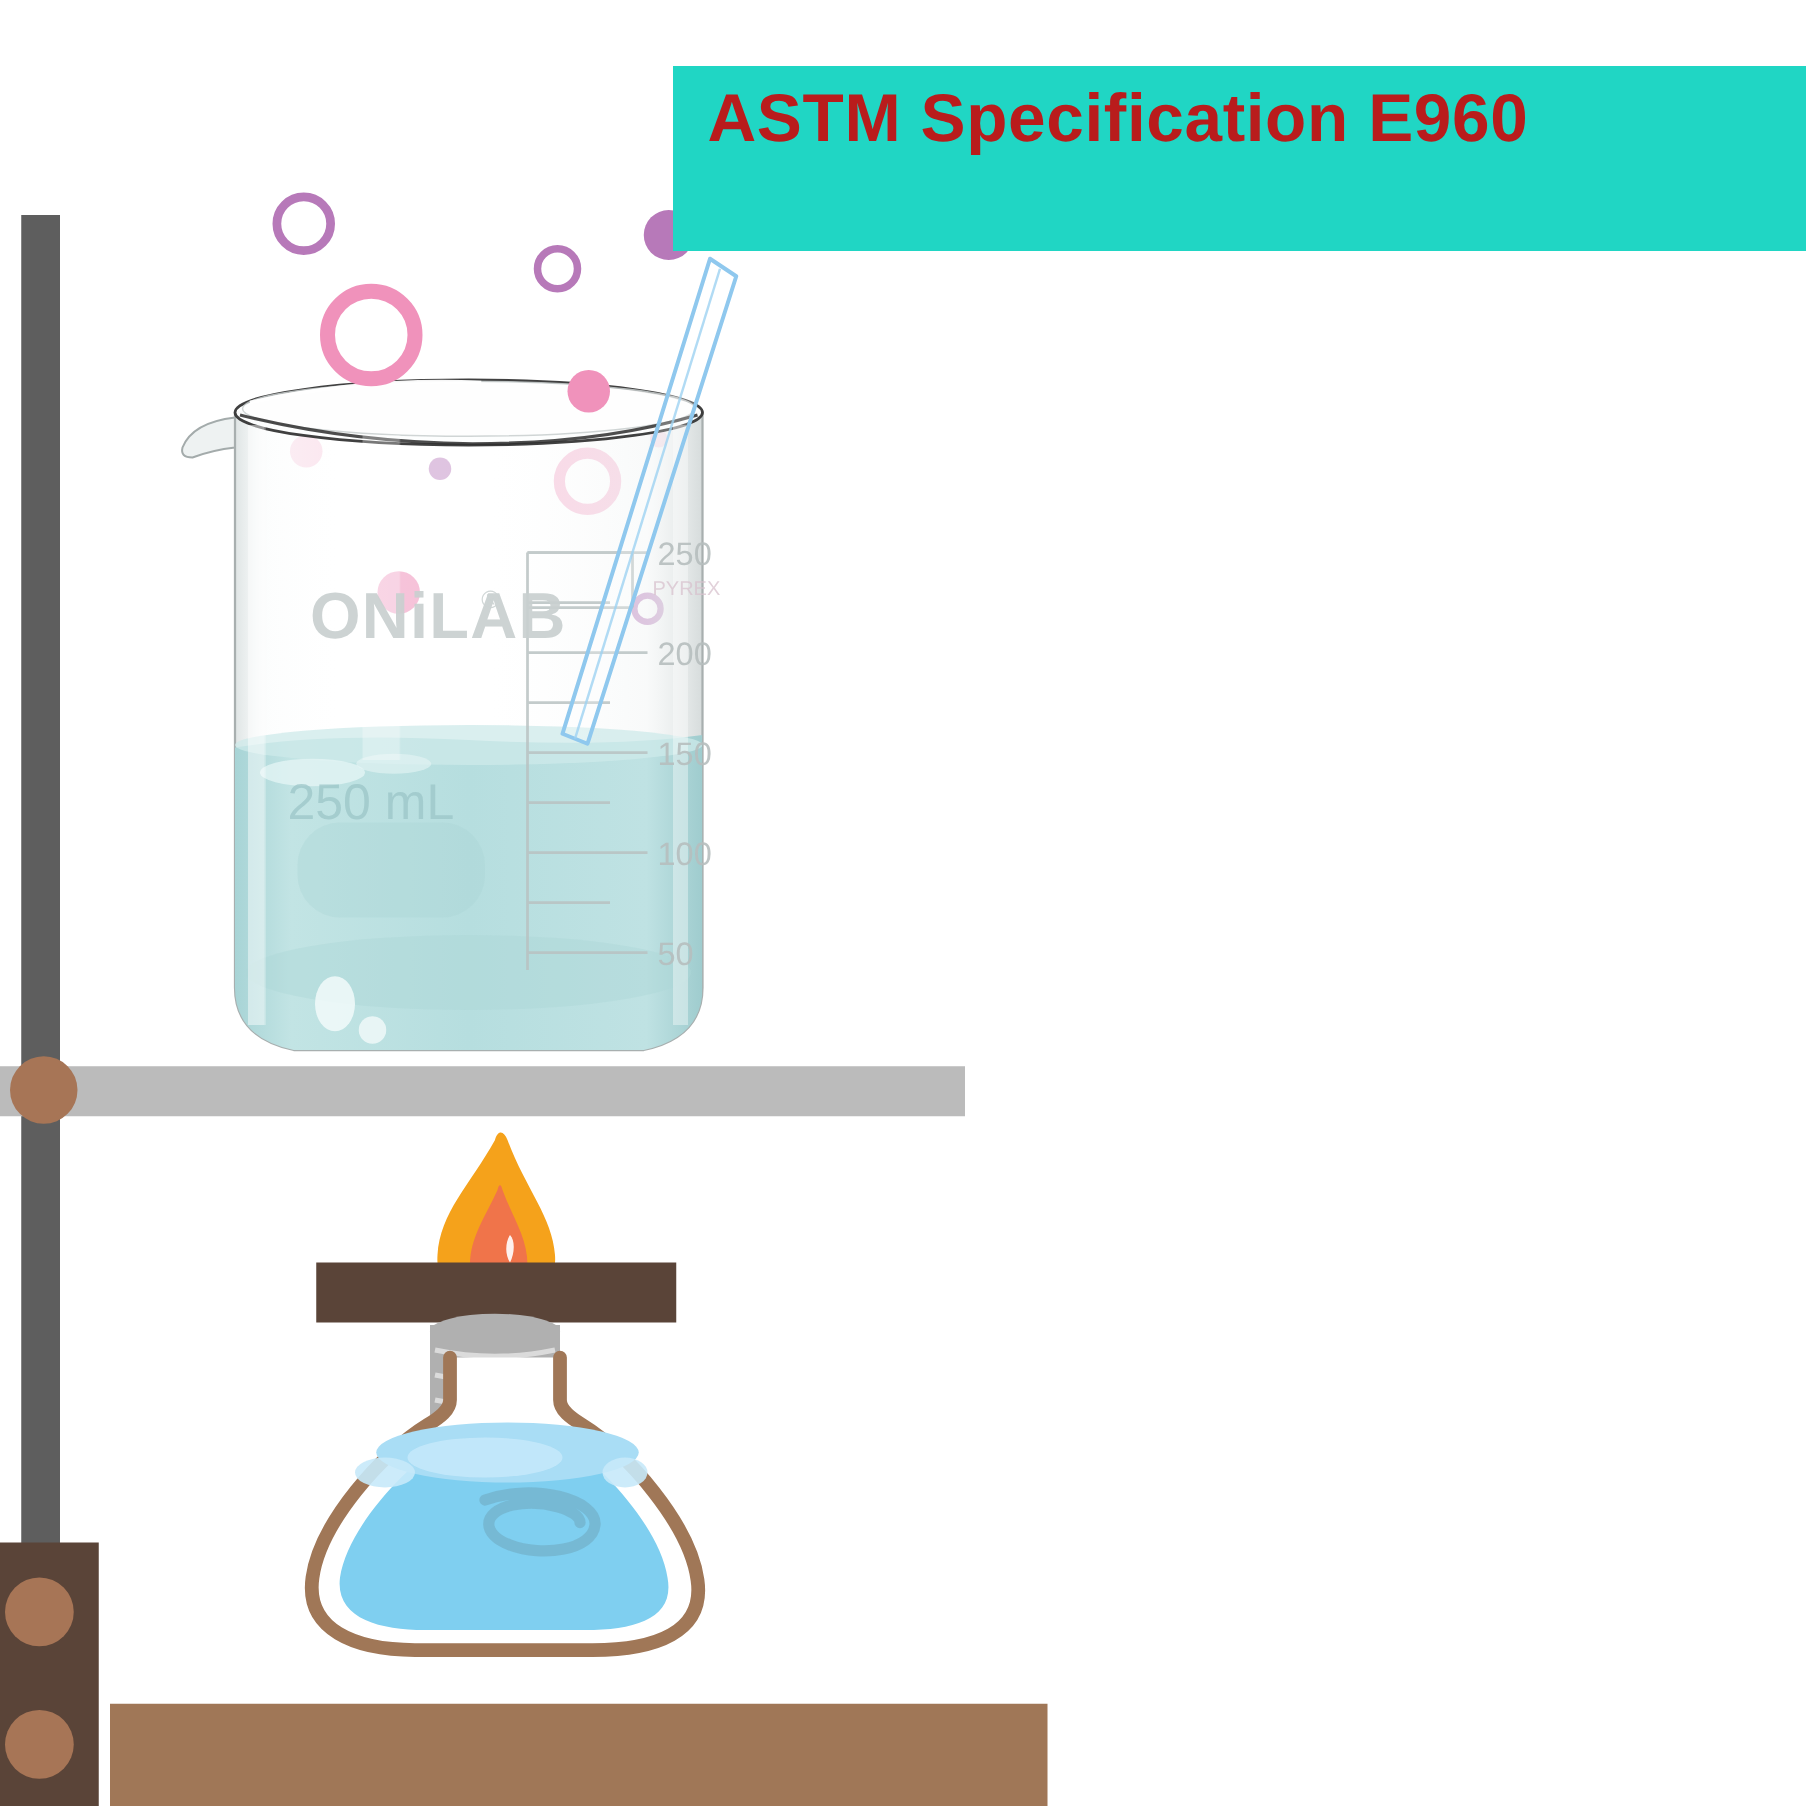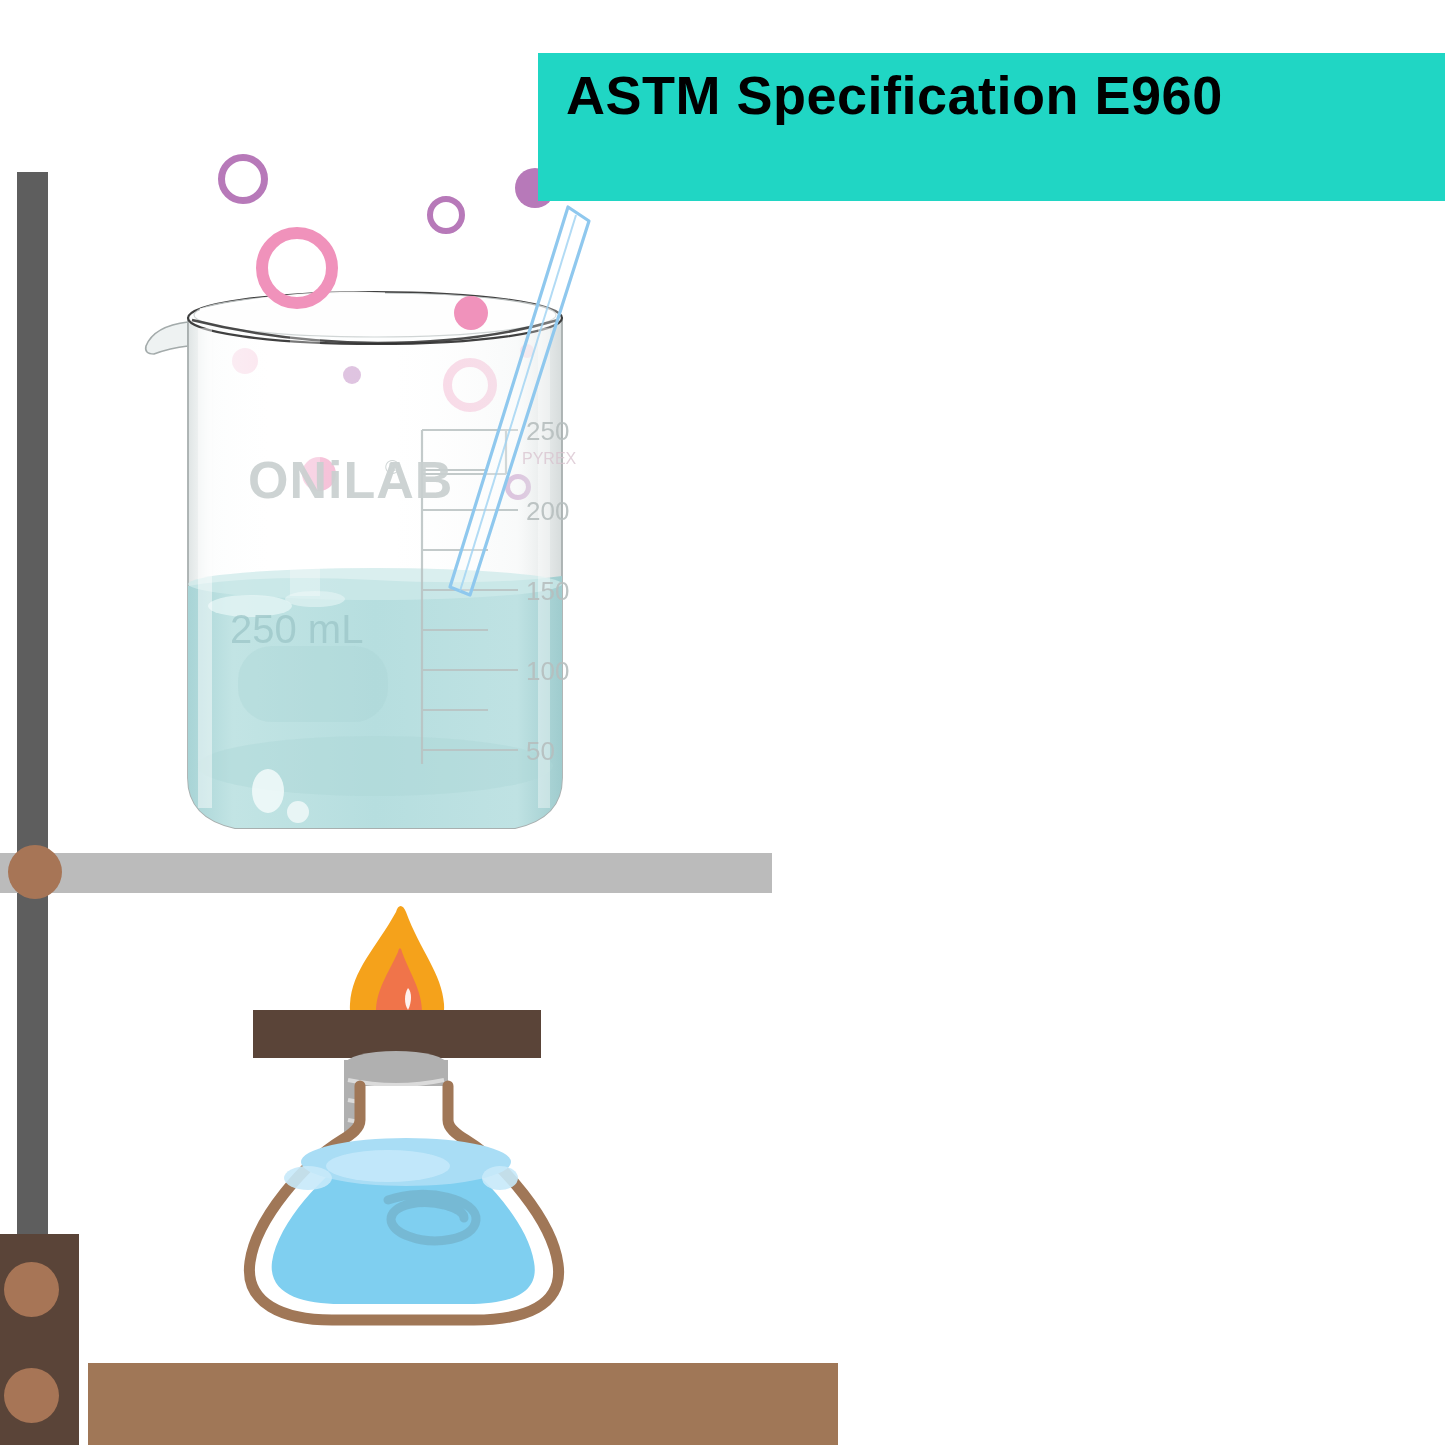--- a/index.html
+++ b/index.html
@@ -25,21 +25,21 @@
     left: 538px;
     top: 53px;
     width: 907px;
     height: 148px;
     background: #20D6C4;
     z-index: 40;
     box-sizing: border-box;
     padding: 9px 0 0 28px;
   }
   .banner-line {
-    color: #000000;
+    color: #b91c1c;
     font-family: "Liberation Sans", sans-serif;
     font-weight: bold;
     font-size: 54px;
     line-height: 66px;
     letter-spacing: 0.5px;
     white-space: nowrap;
   }
 
   
   .stand-rod {
@@ -101,21 +101,21 @@
     width: 750px;
     height: 82px;
     background: #A07757;
     z-index: 7;
   }
 
   
   .beaker-wrap {
     position: absolute;
     left: 140px;
-    top: 288px;
+    top: 300px;
     width: 470px;
     height: 560px;
     z-index: 20;
   }
   .beaker-wrap svg { display: block; }
 
   
   .bubble {
     position: absolute;
     border-radius: 50%;

